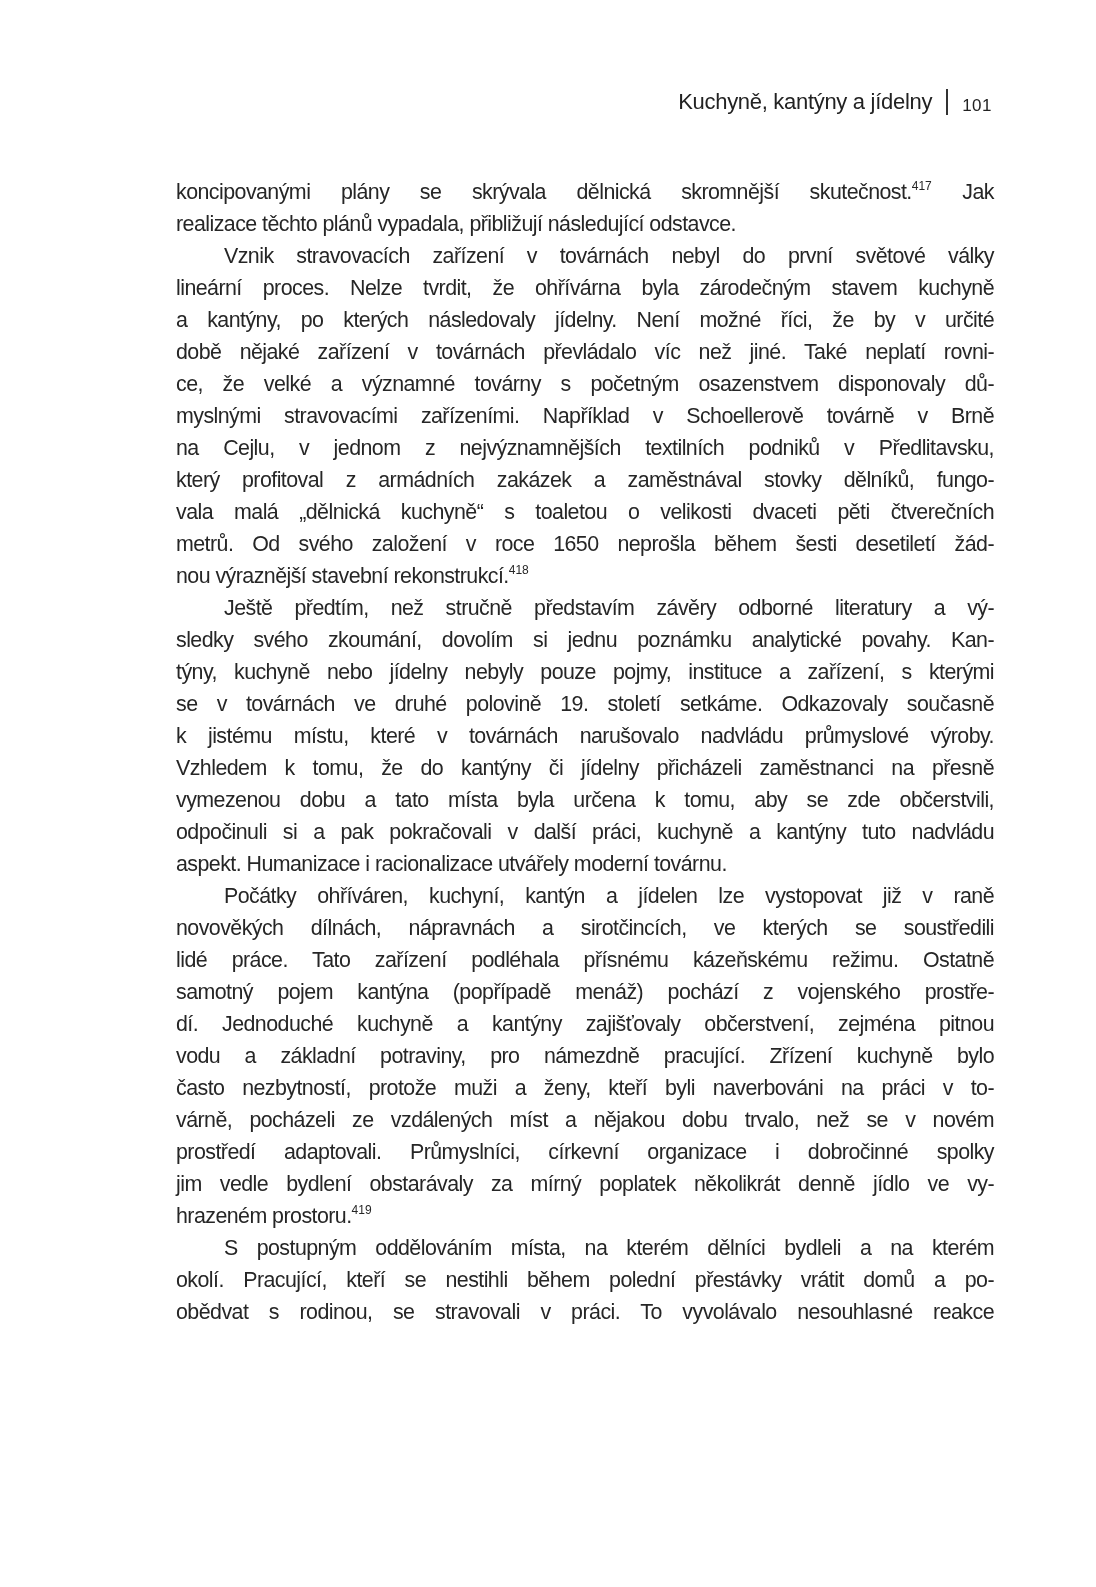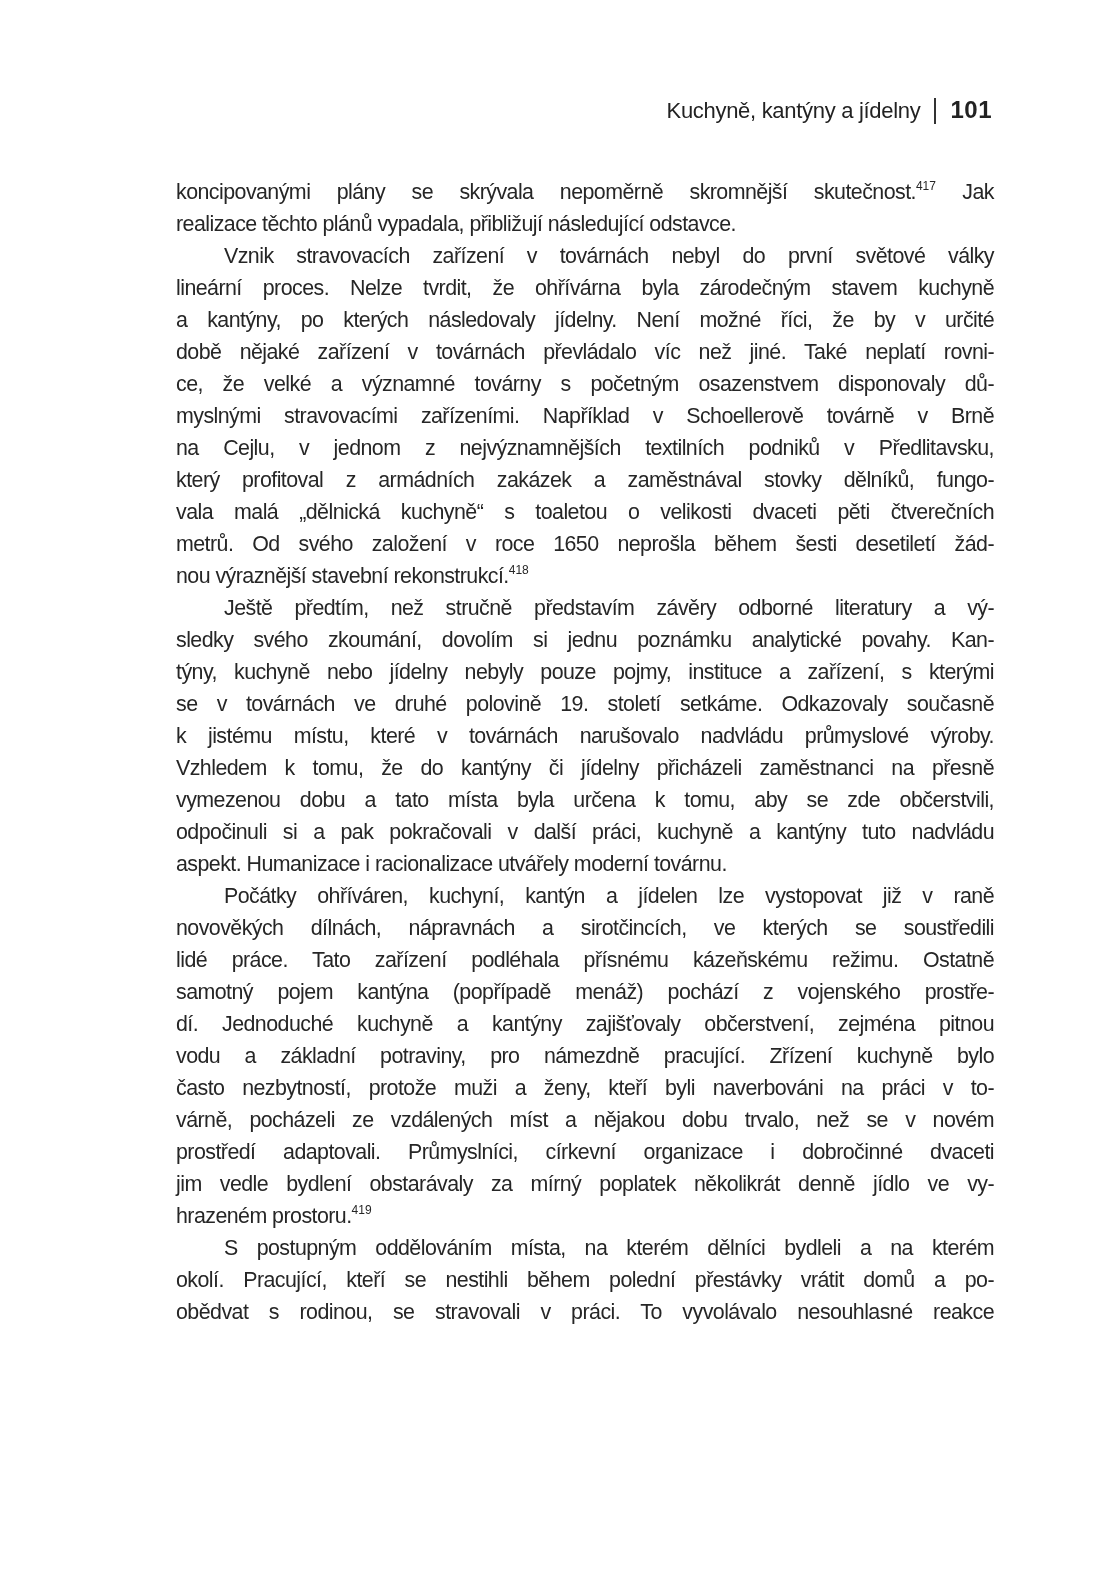--- a/index.html
+++ b/index.html
@@ -1,23 +1,23 @@
 <!DOCTYPE html>
 <html><head>
   <meta charset="utf-8">
   <style>
     html, body { margin: 0; padding: 0; background: #ffffff; }
     body { width: 1096px; height: 1587px; position: relative; overflow: hidden; }
     .header {
       position: absolute; top: 88px; right: 104px;
       font-family: "Liberation Sans", sans-serif; font-size: 22px; color: #222;
-      display: flex; align-items: flex-end; letter-spacing: -0.3px;
+      display: flex; align-items: center; letter-spacing: -0.3px;
     }
     .header .sep { display: inline-block; width: 2px; height: 26px; background: #333; margin: 0 14px 0 14px; }
-    .header .pagenum { font-weight: bold; font-size: 24px; letter-spacing: 0.5px; margin-top: 8px; }
+    .header .pagenum { font-weight: normal; font-size: 17px; letter-spacing: 0.5px; margin-top: 8px; }
     .body {
       position: absolute; left: 176px; top: 176px; width: 818px;
       font-family: "Liberation Sans", sans-serif; font-size: 21.4px; color: #262626;
       letter-spacing: -0.55px; word-spacing: 0px;
     }
     .line {
       height: 32px; line-height: 32px; white-space: nowrap;
       text-align: justify; text-align-last: justify;
     }
     .line.last { text-align-last: left; }
@@ -29,21 +29,21 @@
 
 <div class="header">
   <span>Kuchyně, kantýny a jídelny</span>
   <span class="sep"></span>
   <span class="pagenum">101</span>
 </div>
 
 <div class="body">
 
   <div>
-    <div class="line" style="text-align: justify;"><span>koncipovanými plány se skrývala nepoměrně skromnější skutečnost.</span><sup>417</sup><span> Jak</span></div>
+    <div class="line" style="text-align: justify;"><span>koncipovanými plány se skrývala dělnická skromnější skutečnost.</span><sup>417</sup><span> Jak</span></div>
     <div class="line last">realizace těchto plánů vypadala, přibližují následující odstavce.</div>
   </div>
 
   <div>
     <div class="line indent">Vznik stravovacích zařízení v továrnách nebyl do první světové války</div>
     <div class="line">lineární proces. Nelze tvrdit, že ohřívárna byla zárodečným stavem kuchyně</div>
     <div class="line">a kantýny, po kterých následovaly jídelny. Není možné říci, že by v určité</div>
     <div class="line">době nějaké zařízení v továrnách převládalo víc než jiné. Také neplatí rovni-</div>
     <div class="line">ce, že velké a významné továrny s početným osazenstvem disponovaly dů-</div>
     <div class="line">myslnými stravovacími zařízeními. Například v Schoellerově továrně v Brně</div>
@@ -68,21 +68,21 @@
 
   <div>
     <div class="line indent">Počátky ohříváren, kuchyní, kantýn a jídelen lze vystopovat již v raně</div>
     <div class="line">novověkých dílnách, nápravnách a sirotčincích, ve kterých se soustředili</div>
     <div class="line">lidé práce. Tato zařízení podléhala přísnému kázeňskému režimu. Ostatně</div>
     <div class="line">samotný pojem kantýna (popřípadě menáž) pochází z vojenského prostře-</div>
     <div class="line">dí. Jednoduché kuchyně a kantýny zajišťovaly občerstvení, zejména pitnou</div>
     <div class="line">vodu a základní potraviny, pro námezdně pracující. Zřízení kuchyně bylo</div>
     <div class="line">často nezbytností, protože muži a ženy, kteří byli naverbováni na práci v to-</div>
     <div class="line">várně, pocházeli ze vzdálených míst a nějakou dobu trvalo, než se v novém</div>
-    <div class="line">prostředí adaptovali. Průmyslníci, církevní organizace i dobročinné dvaceti</div>
+    <div class="line">prostředí adaptovali. Průmyslníci, církevní organizace i dobročinné spolky</div>
     <div class="line">jim vedle bydlení obstarávaly za mírný poplatek několikrát denně jídlo ve vy-</div>
     <div class="line last"><span>hrazeném prostoru.</span><sup>419</sup></div>
   </div>
 
   <div>
     <div class="line indent">S postupným oddělováním místa, na kterém dělníci bydleli a na kterém</div>
     <div class="line">okolí. Pracující, kteří se nestihli během polední přestávky vrátit domů a po-</div>
     <div class="line">obědvat s rodinou, se stravovali v práci. To vyvolávalo nesouhlasné reakce</div>
   </div>
 </div>

